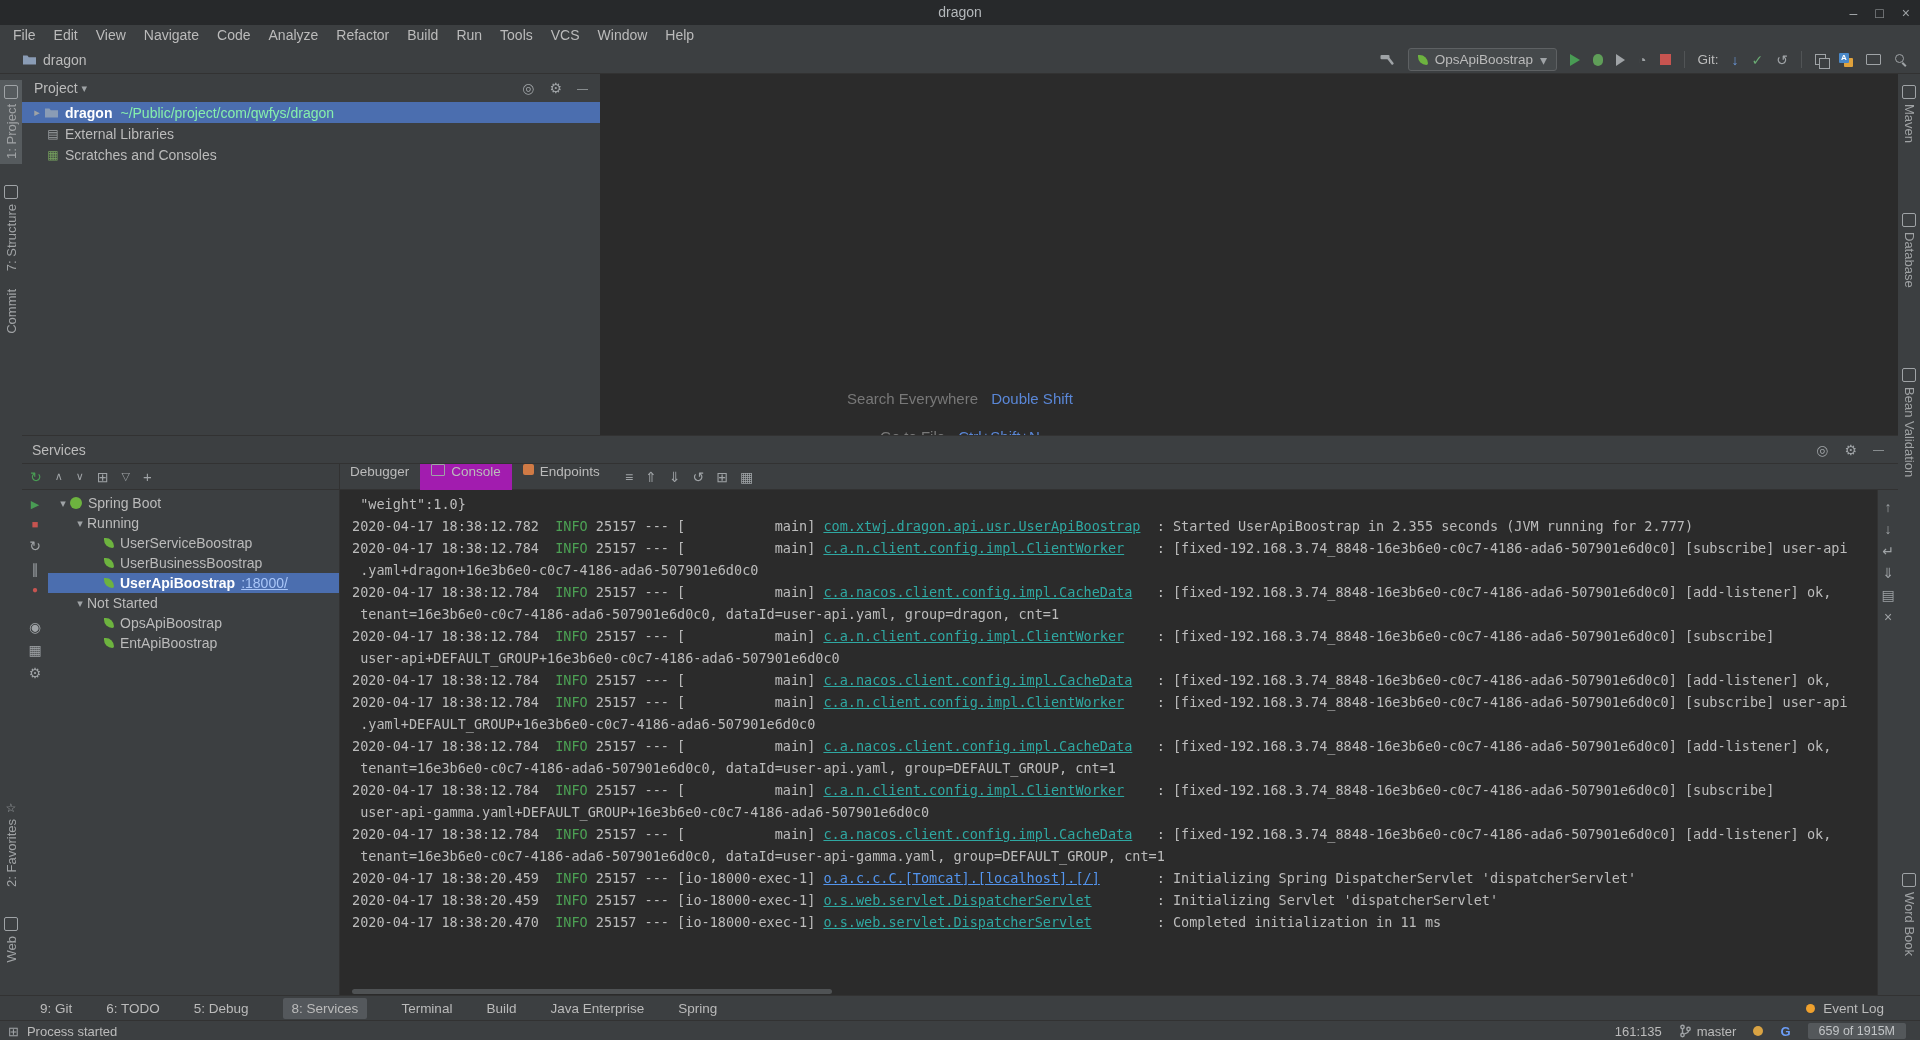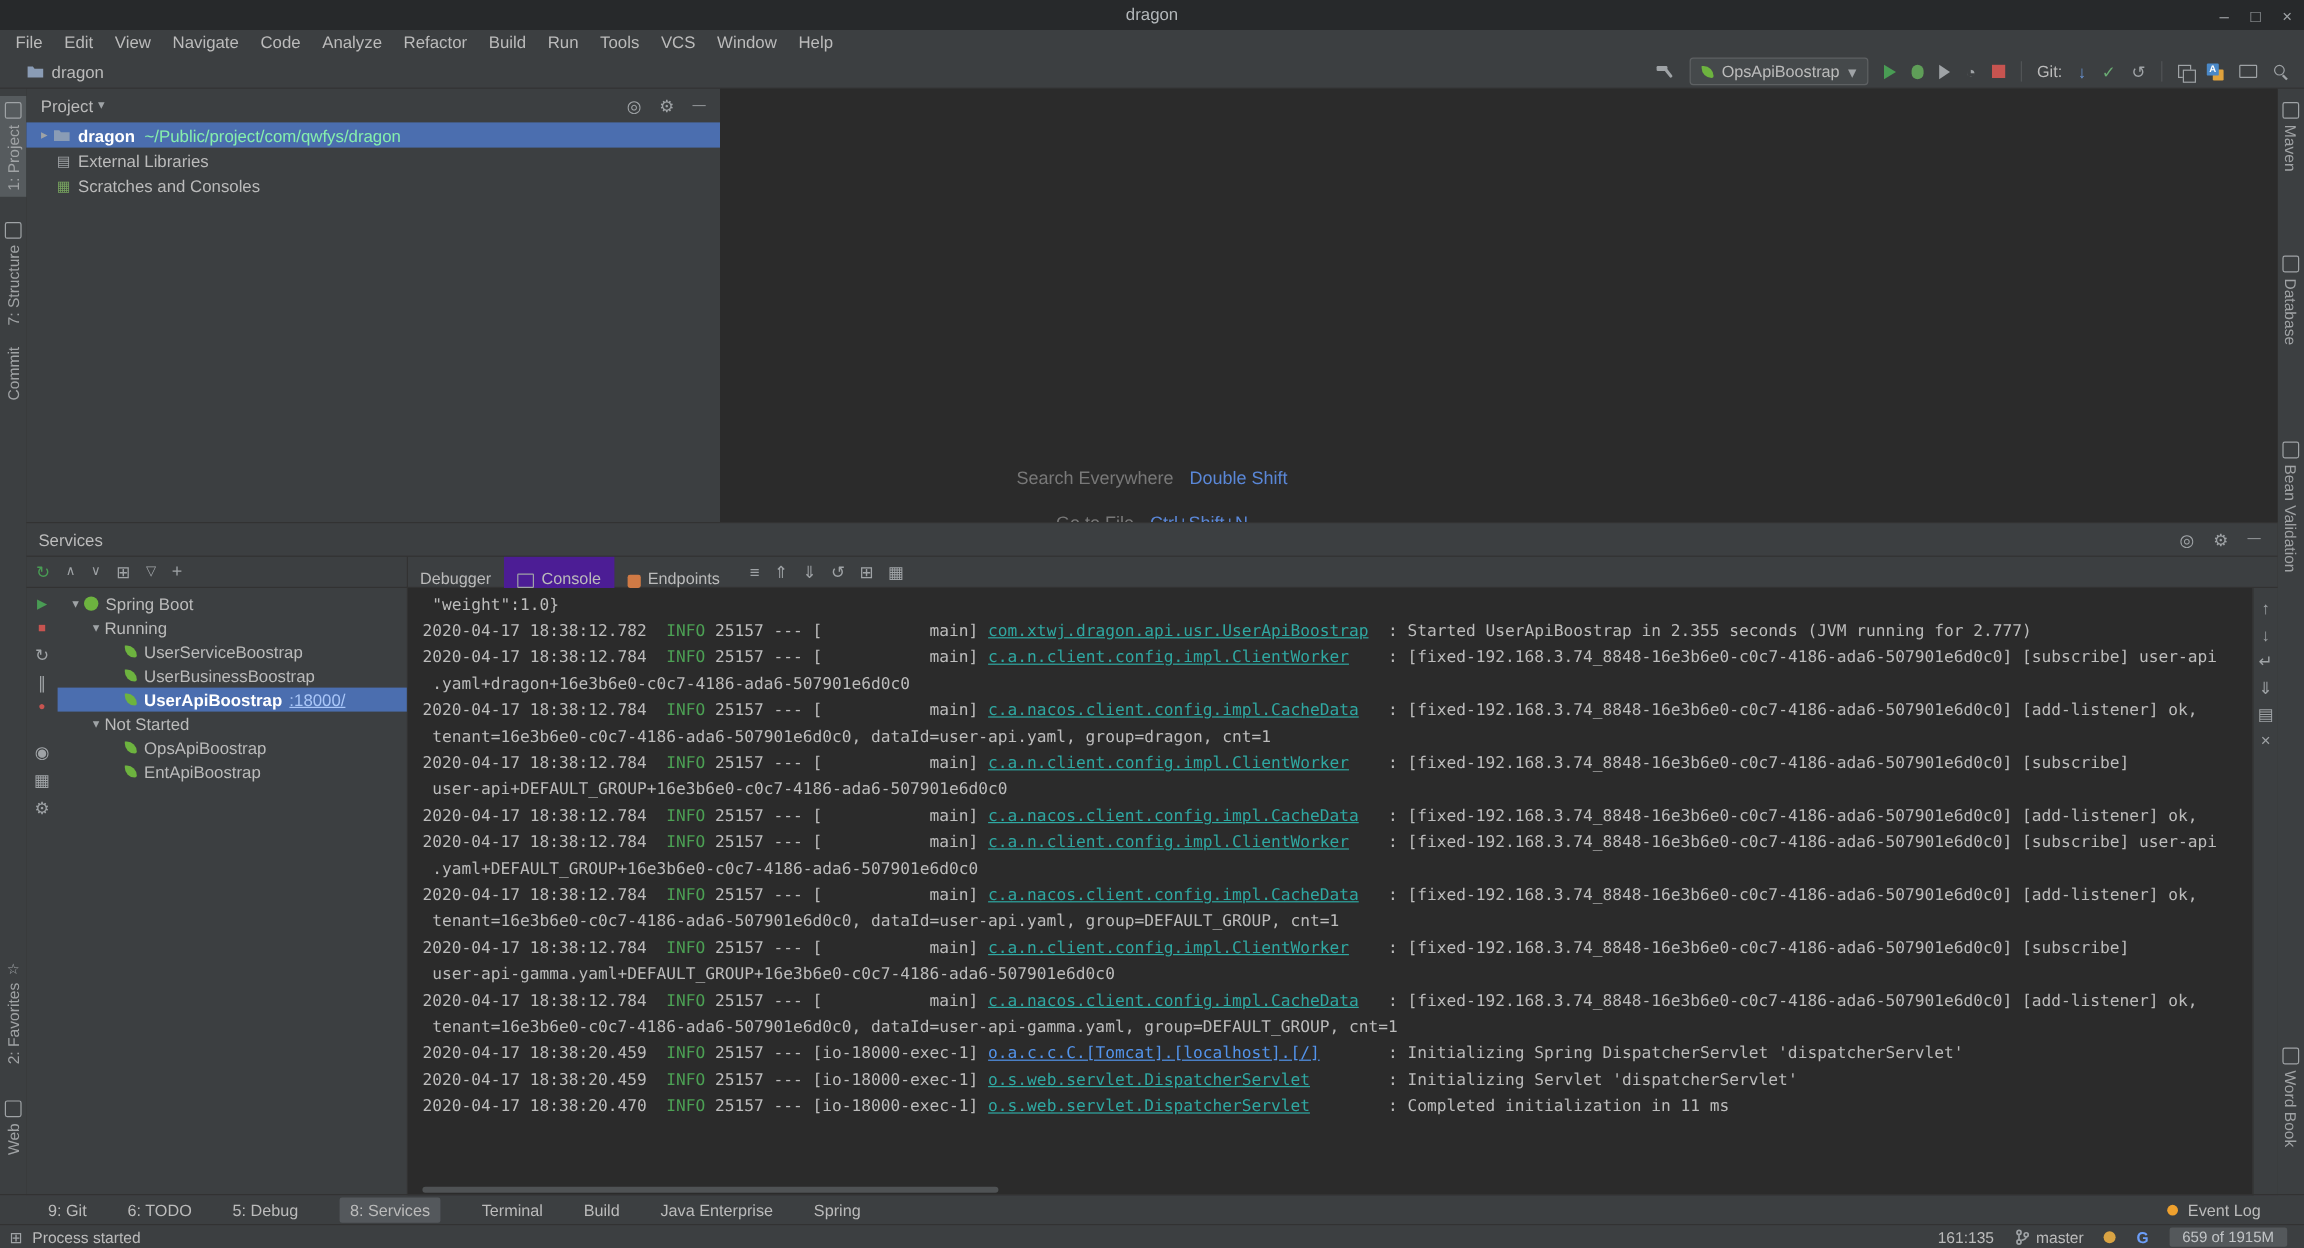--- a/index.html
+++ b/index.html
@@ -77,22 +77,22 @@
   #svc-vstrip{position:absolute;left:0;top:54px;bottom:0;width:26px;display:flex;flex-direction:column;align-items:center;gap:9px;padding-top:9px;}
   #svc-tree{position:absolute;left:26px;top:54px;width:291px;bottom:0;padding-top:3px;}
   .svc-row{height:20px;display:flex;align-items:center;font-size:14px;white-space:nowrap;}
   .svc-row .arrow{color:#9fa3a6;font-size:11px;width:14px;text-align:center;}
   .svc-row.selected{background:#4b6eaf;color:#ffffff;}
   .svc-link{color:#a9c6f8;text-decoration:underline;margin-left:6px;}
   .leaf.small{width:10px;height:10px;margin-right:6px;}
   .spring-dot{width:12px;height:12px;border-radius:50%;background:#6db33f;margin-right:6px;display:inline-block;}
 
   #tabbar{position:absolute;left:317px;top:28px;right:0;height:26px;display:flex;align-items:center;border-bottom:1px solid #323232;box-sizing:border-box;}
-  .tab{height:26px;display:flex;align-items:flex-end;gap:6px;padding:0 11px;font-size:13.5px;color:#bbbbbb;}
-  .tab.active{background:#4c1d95;}
+  .tab{height:26px;display:flex;align-items:flex-start;gap:6px;padding:0 11px;font-size:13.5px;color:#bbbbbb;}
+  .tab.active{background:#a21caf;}
   .tab-ico-console{width:12px;height:10px;border:1.3px solid #9fa3a6;border-radius:1px;}
   .tab-ico-endpoints{width:11px;height:11px;background:#d07a45;border-radius:2px;}
   #console-tools{display:flex;align-items:center;gap:12px;margin-left:14px;}
 
   #console{position:absolute;left:318px;top:54px;right:20px;bottom:0;background:#2b2b2b;overflow:hidden;}
   #console-log{position:absolute;left:12px;top:3px;right:0;}
   .console-line{white-space:pre;font-family:"DejaVu Sans Mono","Liberation Mono",monospace;font-size:13.5px;line-height:22px;}
   .c-fg{color:#bcbcbc;} .c-info{color:#4ca054;} .c-logger{color:#2fa8a2;} .c-blue{color:#5394ec;}
   .c-u{text-decoration:underline;}
   #h-scroll{position:absolute;left:12px;bottom:2px;width:480px;height:5px;border-radius:3px;background:#4f5254;}

